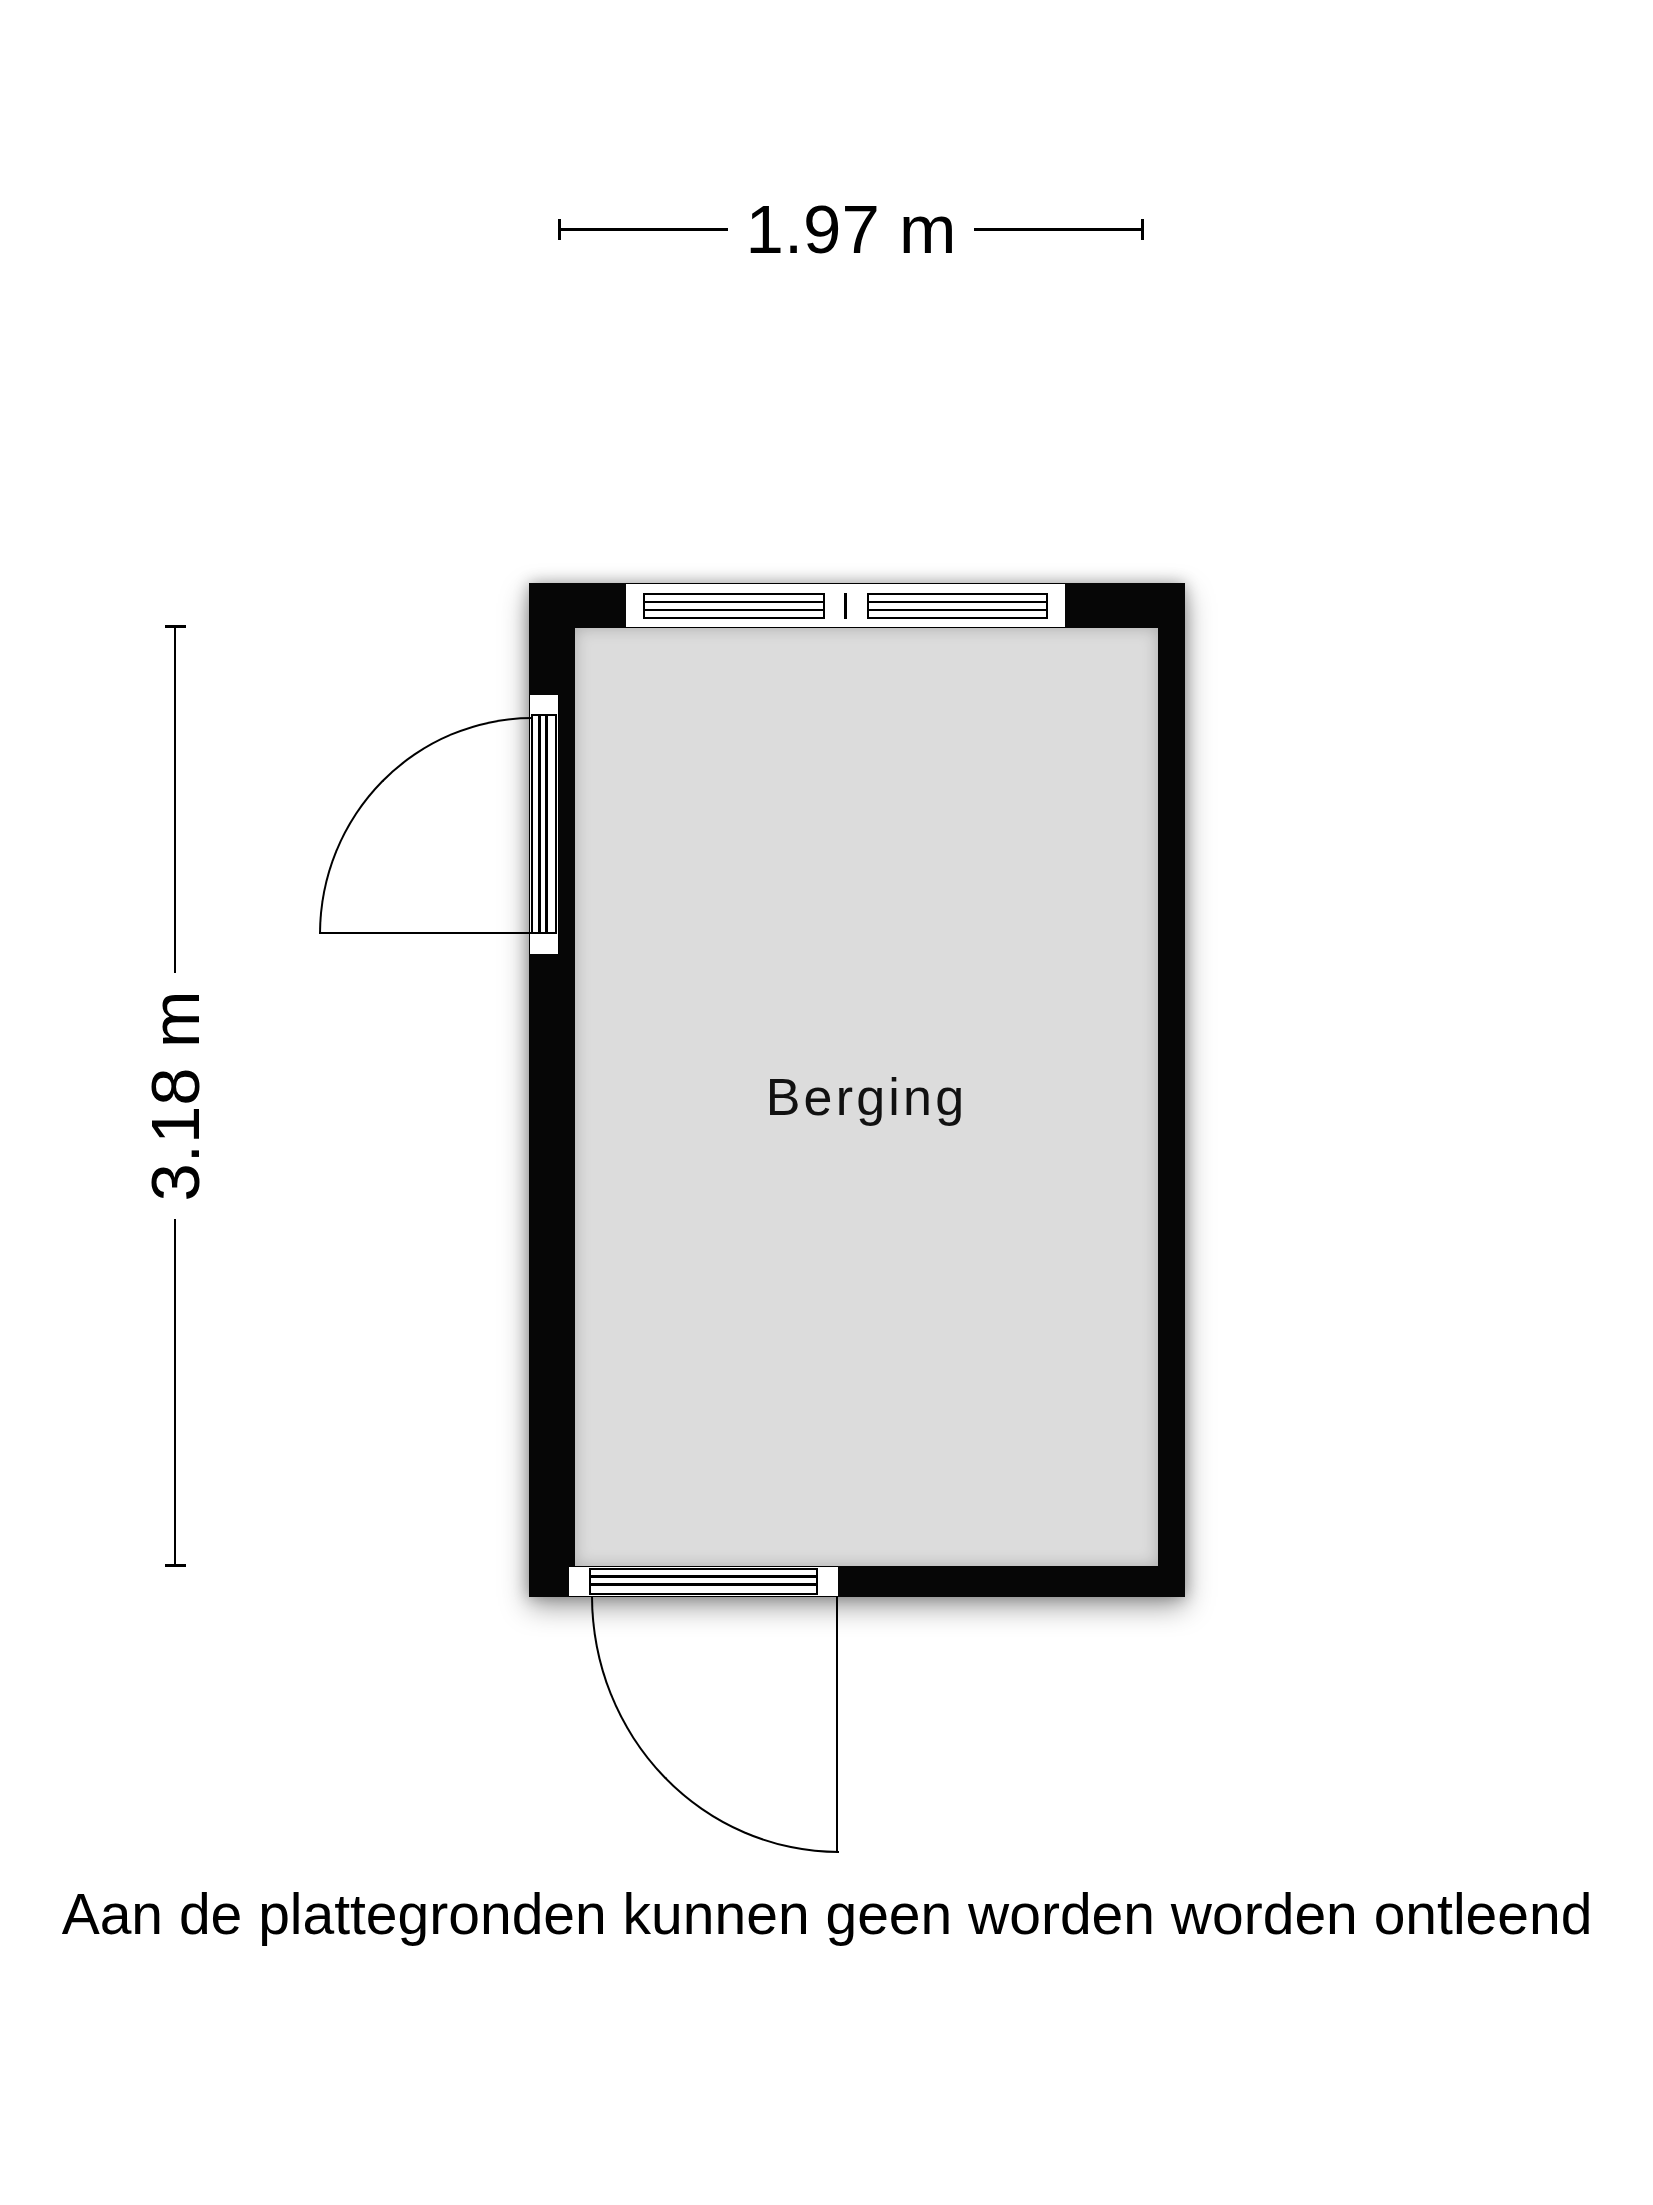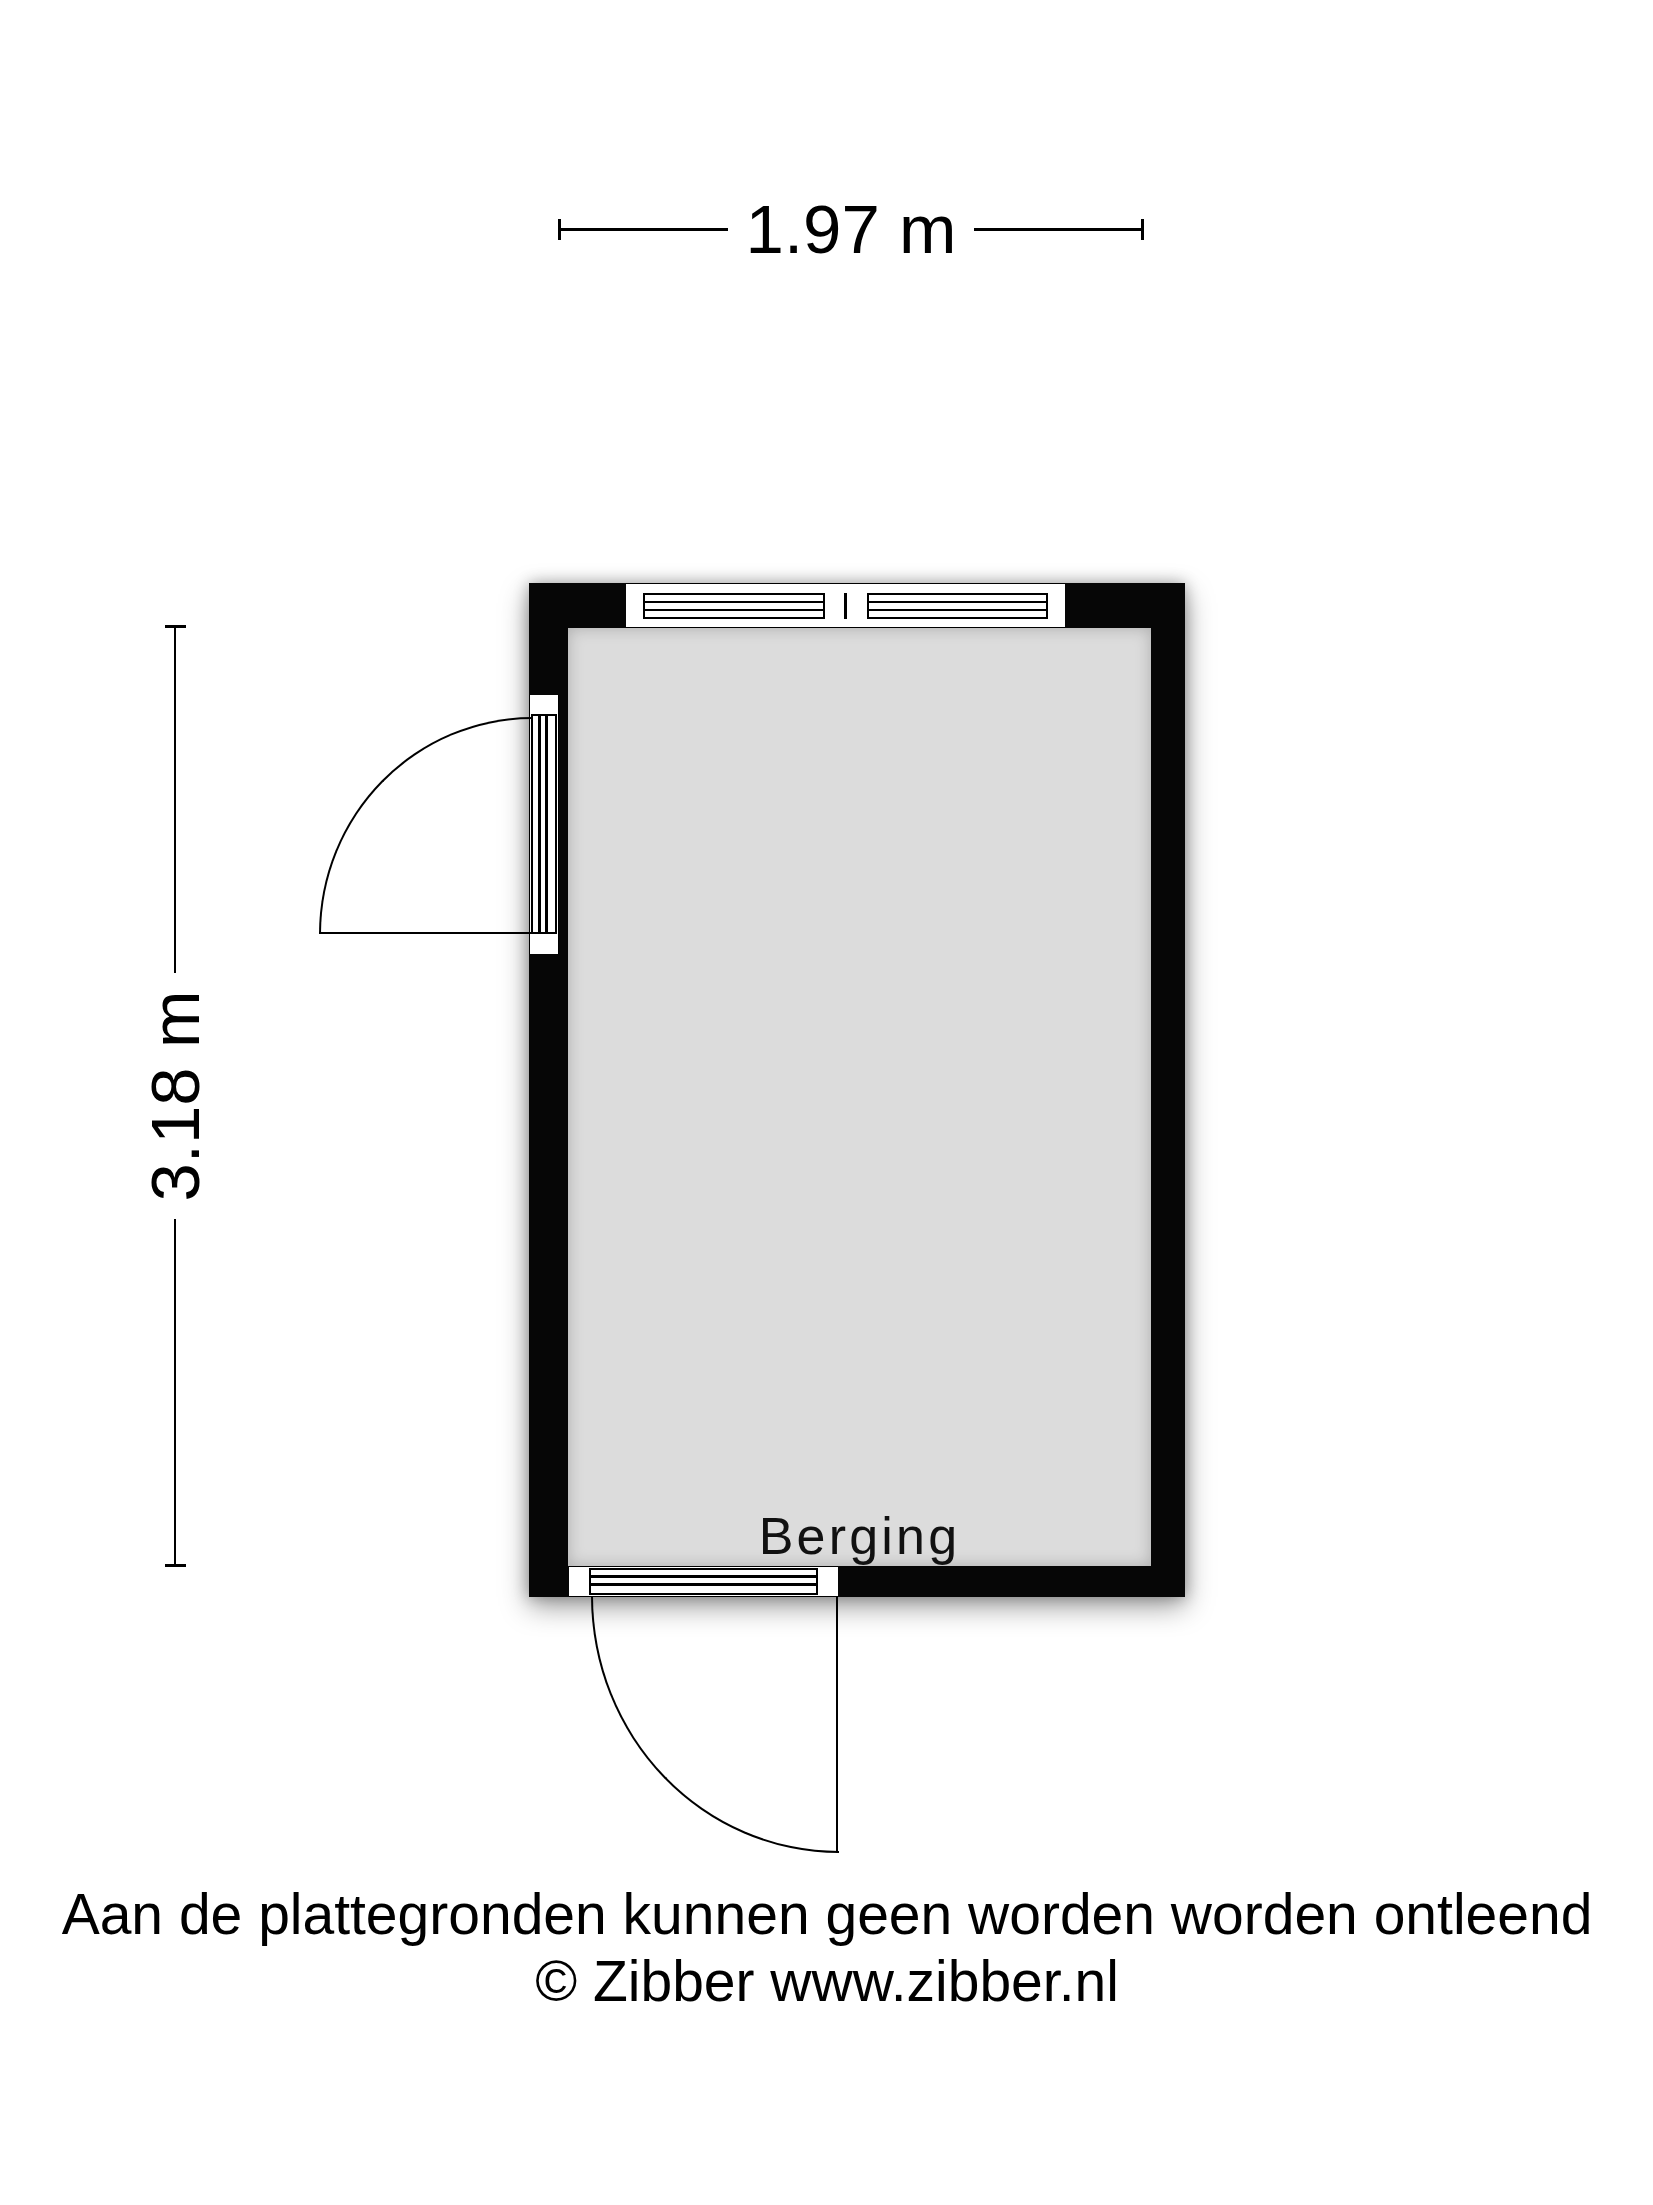--- a/index.html
+++ b/index.html
@@ -60,25 +60,25 @@
   
   .building {
     position: absolute;
     left: 529px; top: 583px;
     width: 656px; height: 1014px;
     background: var(--wall);
     box-shadow: 0 0 14px rgba(0,0,0,0.30), 0 9.5px 27px rgba(0,0,0,0.38);
   }
   .floor {
     position: absolute;
-    left: 39px; top: 45px;
+    left: 46px; top: 45px;
     width: 583px; height: 938px;
     background: var(--floor);
     box-shadow: inset 0 0 15.8px rgba(0,0,0,0.22);
-    display: flex; align-items: flex-end; justify-content: center;
+    display: flex; align-items: center; justify-content: center;
   }
   .room-label {
     font-size: 52px;
     letter-spacing: 3.2px;
     color: #111111;
   }
 
   
   .window-top {
     position: absolute;
@@ -263,17 +263,16 @@
     </div>
   </div>
 
   <div class="door-left-arc"></div>
   <div class="door-left-leaf"></div>
   <div class="door-bottom-arc"></div>
   <div class="door-bottom-leaf"></div>
 
   <div class="footer">
     <div>Aan de plattegronden kunnen geen worden worden ontleend</div>
-    <div>© Zibber www.zibber.nl</div>
   </div>
 
 </div>
 
 
 </body></html>

